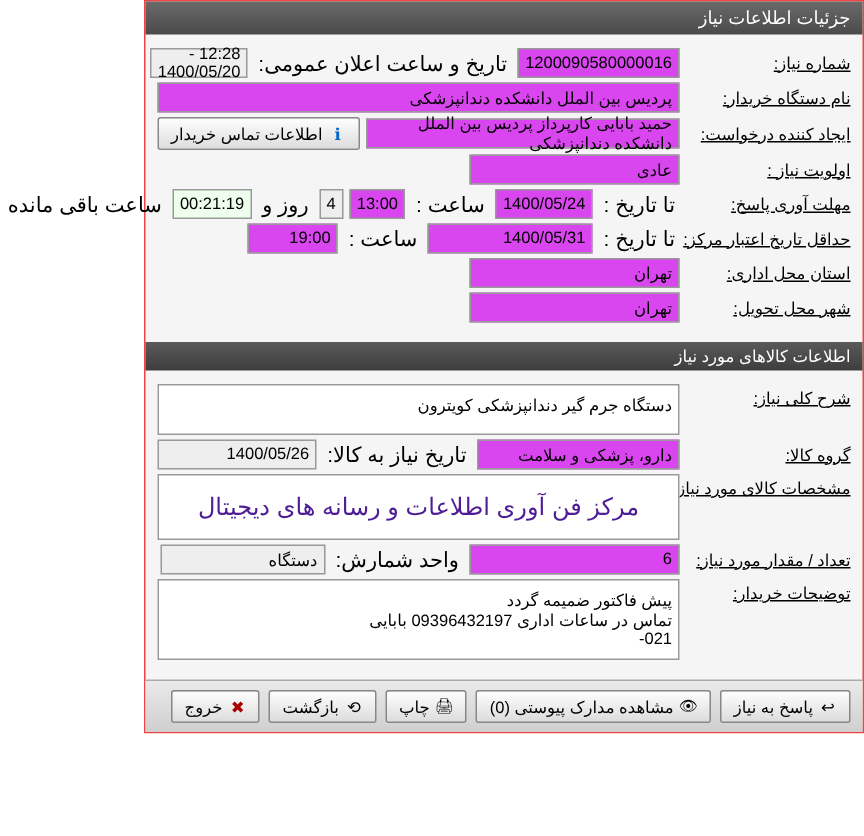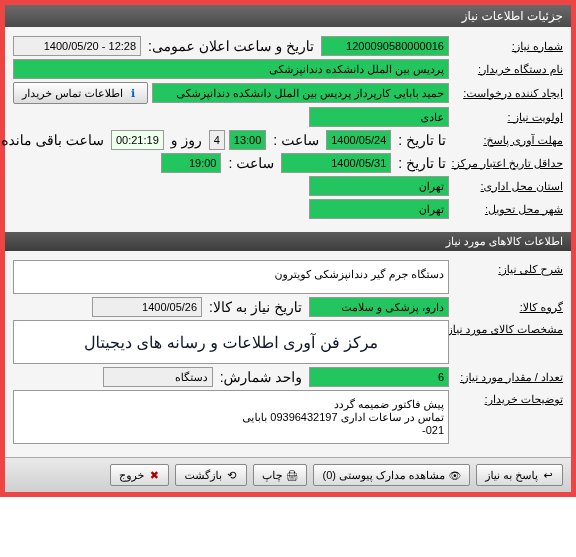--- a/index.html
+++ b/index.html
@@ -1,24 +1,24 @@
 <!DOCTYPE html>
 <html dir="rtl" lang="fa"><head>
 <meta charset="utf-8">
 <style>
 * { box-sizing: border-box; margin: 0; padding: 0; }
 body { font-family: Tahoma, Arial, sans-serif; font-size: 11px; background: #fff; direction: rtl; }
-.window { width: 576px; border: 5px solid #ef4444; background: #f5f5f5; }
+.window { width: 480px; border: 1px solid #ef4444; background: #f5f5f5; }
 .titlebar { background: linear-gradient(#6a6a6a,#4a4a4a); color: #fff; padding: 4px 8px; font-size: 12px; text-align: right; }
 .section { padding: 6px 8px 10px 8px; }
 .section-header { background: linear-gradient(#5a5a5a,#3d3d3d); color: #fff; padding: 3px 8px; font-size: 11px; text-align: right; }
 .row { display: flex; align-items: center; margin: 3px 0; gap: 4px; flex-wrap: nowrap; }
 .label { width: 110px; text-align: right; padding-left: 4px; font-size: 11px; white-space: nowrap; flex-shrink: 0; text-decoration: underline; }
 .label-sm { width: auto; text-align: right; padding: 0 3px; font-size: 14px; white-space: nowrap; }
-.field { background: #22c55e; border: 1px solid #999; padding: 2px 4px; height: 20px; font-size: 11px; display: inline-flex; align-items: center; }
+.field { background: #d946ef; border: 1px solid #999; padding: 2px 4px; height: 20px; font-size: 11px; display: inline-flex; align-items: center; }
 .field-ro { background: #eee; }
 .w80 { width: 80px; }
 .w110 { width: 110px; }
 .w140 { width: 140px; }
 .w60 { width: 60px; }
 .w50 { width: 50px; }
 .flex1 { flex: 1; min-width: 0; }
 .ta { background: #fff; border: 1px solid #999; padding: 7px 4px; font-size: 11px; min-height: 34px; flex: 1; }
 .btn { background: linear-gradient(#fefefe,#dcdcdc); border: 1px solid #888; border-radius: 2px; padding: 2px 8px; font-size: 11px; cursor: pointer; display: inline-flex; align-items: center; gap: 4px; height: 22px; white-space: nowrap; }
 .bottombar { background: linear-gradient(#eaeaea,#cfcfcf); border-top: 1px solid #aaa; padding: 6px 8px; display: flex; gap: 6px; justify-content: flex-start; }
@@ -113,21 +113,21 @@
 
     <div class="row">
       <span class="label">گروه کالا:</span>
       <span class="field w140">دارو، پزشکی و سلامت</span>
       <span class="label-sm">تاریخ نیاز به کالا:</span>
       <span class="field field-ro w110">1400/05/26</span>
     </div>
 
     <div class="row align-top">
       <span class="label">مشخصات کالای مورد نیاز:</span>
-      <div class="ta" style="color:#0f172a;font-size:16px;text-align:center;min-height:44px;display:flex;align-items:center;justify-content:center">مرکز فن آوری اطلاعات و رسانه های دیجیتال</div>
+      <div class="ta" style="color:#4c1d95;font-size:16px;text-align:center;min-height:44px;display:flex;align-items:center;justify-content:center">مرکز فن آوری اطلاعات و رسانه های دیجیتال</div>
     </div>
 
     <div class="row">
       <span class="label">تعداد / مقدار مورد نیاز:</span>
       <span class="field w140">6</span>
       <span class="label-sm">واحد شمارش:</span>
       <span class="field field-ro w110">دستگاه</span>
     </div>
 
     <div class="row align-top">

